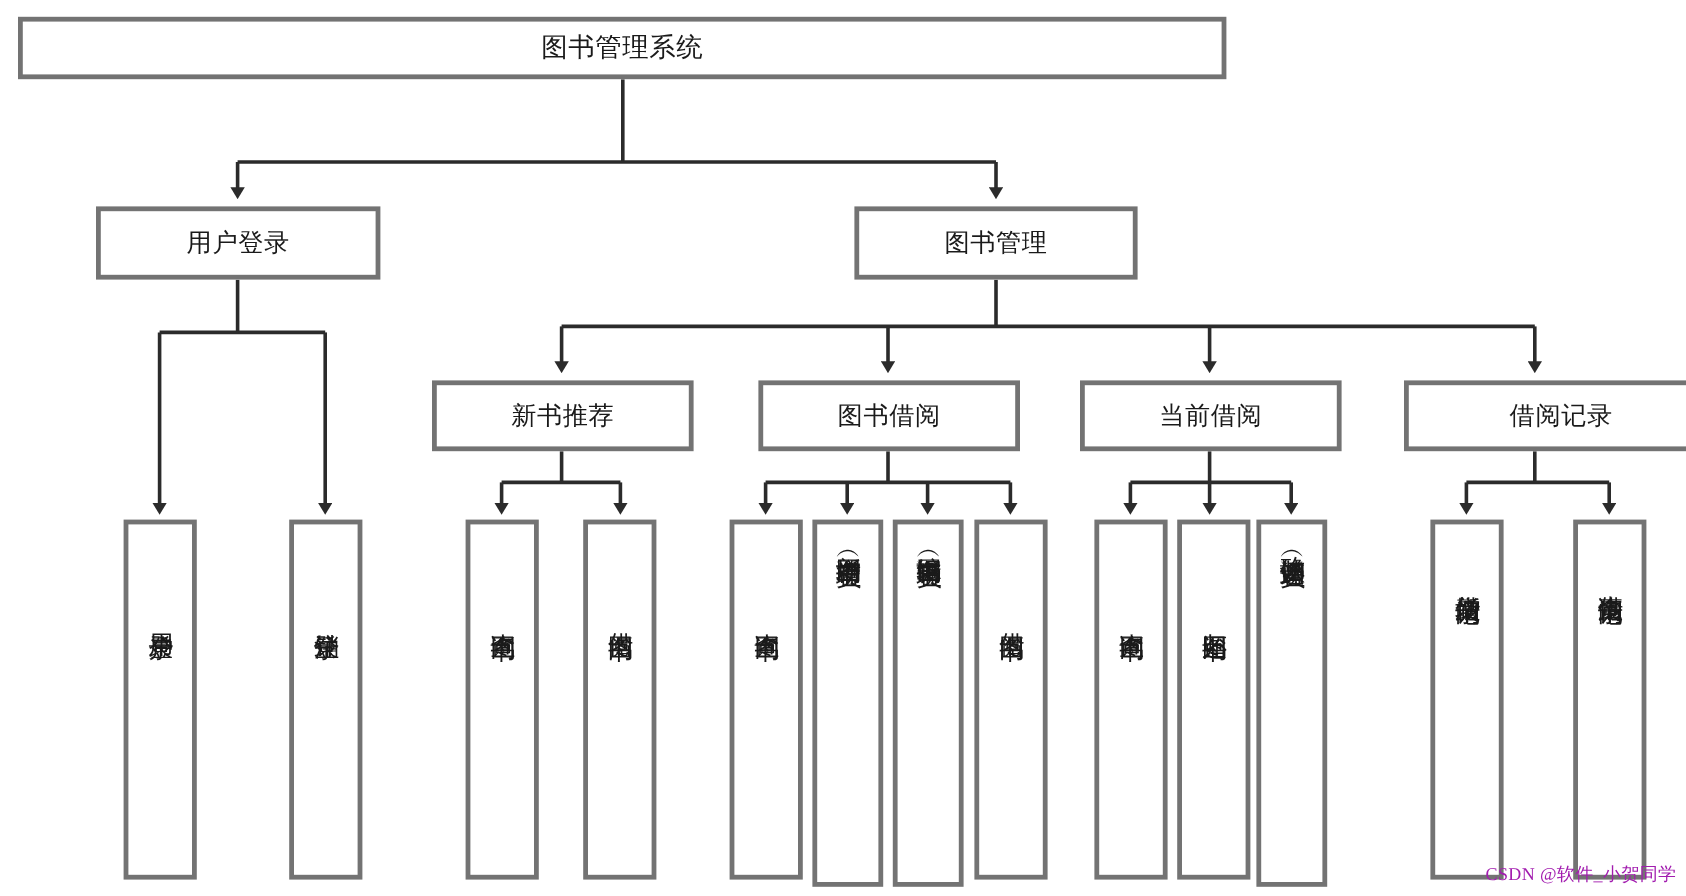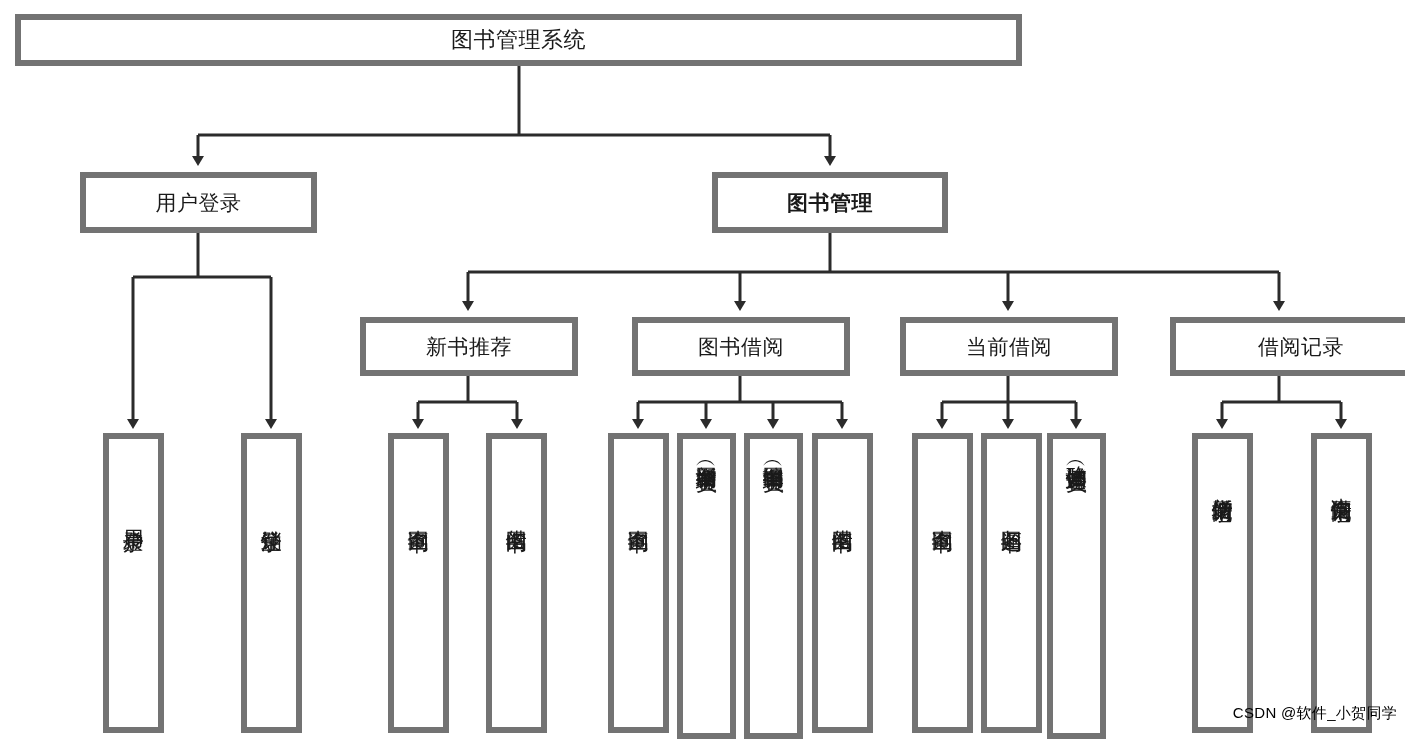--- a/index.html
+++ b/index.html
@@ -20,21 +20,21 @@
   #edges-layer {
     position: absolute;
     left: 0;
     top: 0;
     width: 1405px;
     height: 747px;
   }
   .node {
     position: absolute;
     box-sizing: border-box;
-    border: 6px solid #737373;
+    border: 4px solid #737373;
     background: #ffffff;
     display: flex;
     align-items: center;
     justify-content: center;
     color: #1a1a1a;
     z-index: 2;
   }
   .node-h .node-label {
     font-size: 21px;
     line-height: 1.1;
@@ -52,26 +52,27 @@
     line-height: 1.12;
     letter-spacing: 1px;
     text-align: left;
   }
   #title-node .node-label {
     font-size: 22px;
   }
   #watermark {
     position: absolute;
     right: 8px;
-    bottom: 24px;
+    bottom: 9px;
     font-size: 15px;
-    color: #000000;
+    color: #a21caf;
     z-index: 5;
     white-space: nowrap;
     letter-spacing: 0.3px;
+    font-family: Liberation Serif, serif;
   }
 </style>
 </head>
 <body>
 
 <div id="diagram-root">
 
   <svg id="edges-layer" viewBox="0 0 1405 747" xmlns="http://www.w3.org/2000/svg">
     <defs>
       <marker id="arrow" markerWidth="10" markerHeight="12" refX="1" refY="6" orient="auto" markerUnits="userSpaceOnUse">
@@ -122,21 +123,21 @@
     </g>
   </svg>
 
   <div class="node node-h" id="title-node" style="left:15px; top:14px; width:1007px; height:52px;">
     <span class="node-label">图书管理系统</span>
   </div>
 
   <div class="node node-h" style="left:80px; top:172px; width:237px; height:61px;">
     <span class="node-label">用户登录</span>
   </div>
-  <div class="node node-h" style="left:712px; top:172px; width:236px; height:61px;font-weight:bold;">
+  <div class="node node-h" style="left:712px; top:172px; width:236px; height:61px;">
     <span class="node-label">图书管理</span>
   </div>
 
   <div class="node node-h" style="left:360px; top:317px; width:218px; height:59px;">
     <span class="node-label">新书推荐</span>
   </div>
   <div class="node node-h" style="left:900px; top:317px; width:218px; height:59px;">
     <span class="node-label">当前借阅</span>
   </div>
   <div class="node node-h" style="left:632px; top:317px; width:218px; height:59px;">

